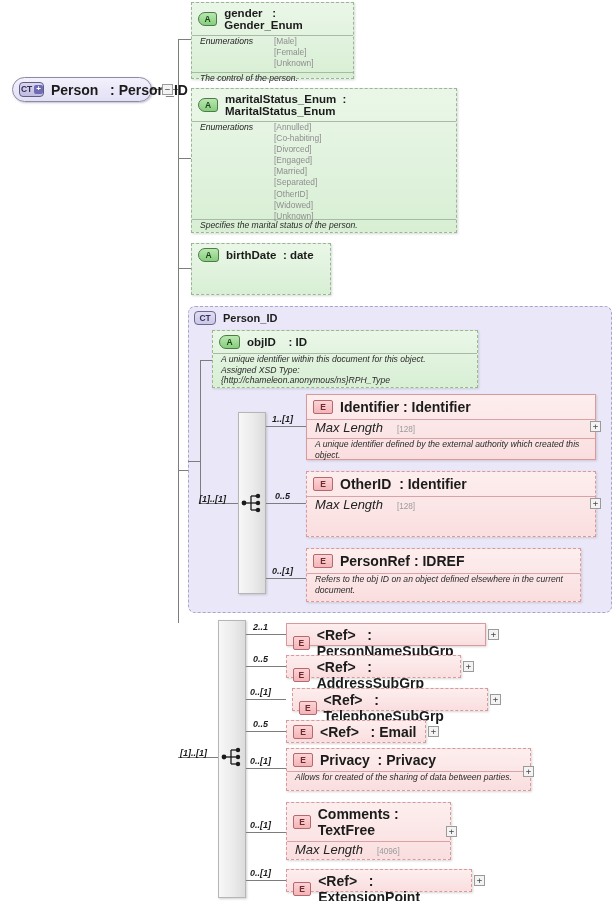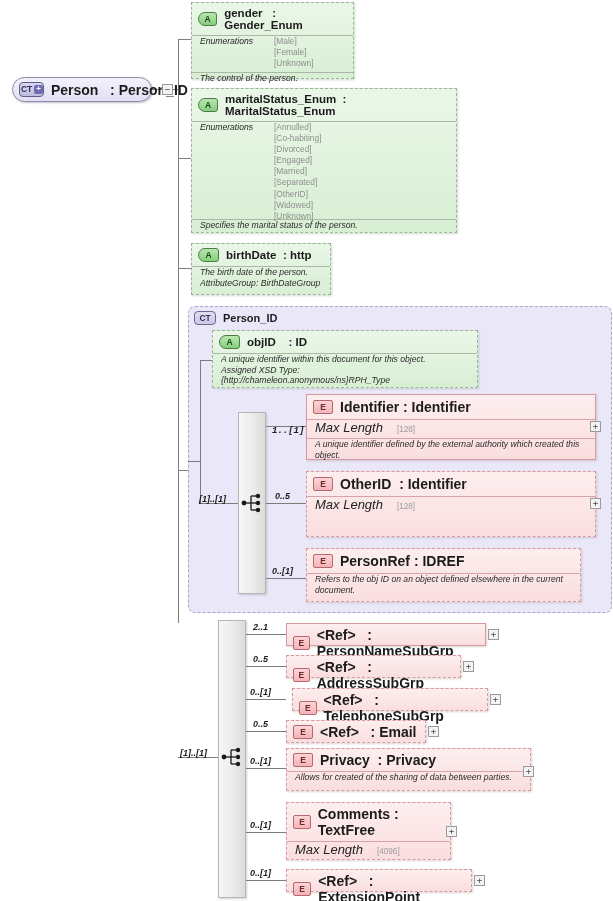--- a/index.html
+++ b/index.html
@@ -224,26 +224,22 @@
     </div>
     <div class="sect doc">Specifies the marital status of the person.</div>
   </div>
 
   <div class="attr-box" style="left:191px;top:243px;width:140px;height:52px;">
     <div class="hdr">
       <span class="badge badge-a">A</span>
       <span class="node-title">
         <span>birthDate</span>
         &nbsp;<span>:</span>
-        <span>http</span>
-      </span>
-    </div>
-    <div class="sect doc">
-      <span>The birth date of the person.</span><br>
-      <span>AttributeGroup: BirthDateGroup</span>
+        <span>date</span>
+      </span>
     </div>
   </div>
 
   <div class="ct-box" style="left:188px;top:306px;width:424px;height:307px;"></div>
   <div class="ct-label" style="left:194px;top:311px;">
     <span class="badge badge-ct-plain">CT</span>
     <span class="name">Person_ID</span>
   </div>
 
   <div class="attr-box" style="left:212px;top:330px;width:266px;height:58px;">
@@ -278,21 +274,21 @@
     <circle cx="17" cy="4" r="2.2" fill="#1a1a1a"></circle>
     <circle cx="17" cy="11" r="2.2" fill="#1a1a1a"></circle>
     <circle cx="17" cy="18" r="2.2" fill="#1a1a1a"></circle>
   </svg>
   <div class="mult" style="left:199px;top:494px;">[1]..[1]</div>
 
   <div class="line-h" style="left:266px;top:426px;width:40px;"></div>
   <div class="line-h" style="left:266px;top:503px;width:40px;"></div>
   <div class="line-h" style="left:266px;top:578px;width:40px;"></div>
 
-  <div class="mult" style="left:272px;top:426px;font-family:Liberation Mono, monospace;">1..[1]</div>
+  <div class="mult" style="left:272px;top:414px;">1..[1]</div>
   <div class="mult" style="left:275px;top:491px;">0..5</div>
   <div class="mult" style="left:272px;top:566px;">0..[1]</div>
 
   <div class="el-box" style="left:306px;top:394px;width:290px;height:66px;">
     <div class="hdr">
       <span class="badge badge-e">E</span>
       <span class="node-title">
         <span>Identifier</span>
         <span>:</span>
         <span>Identifier</span>

